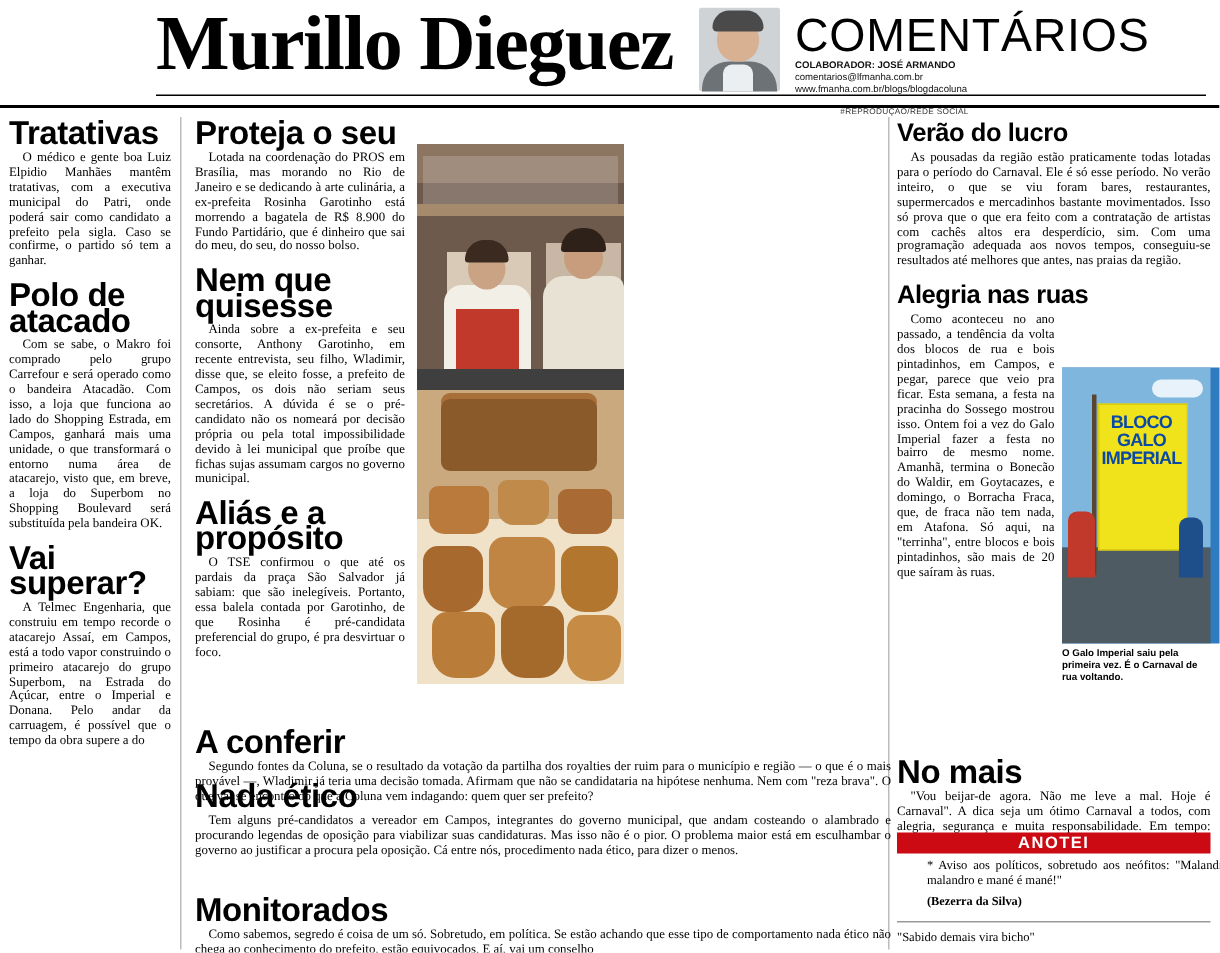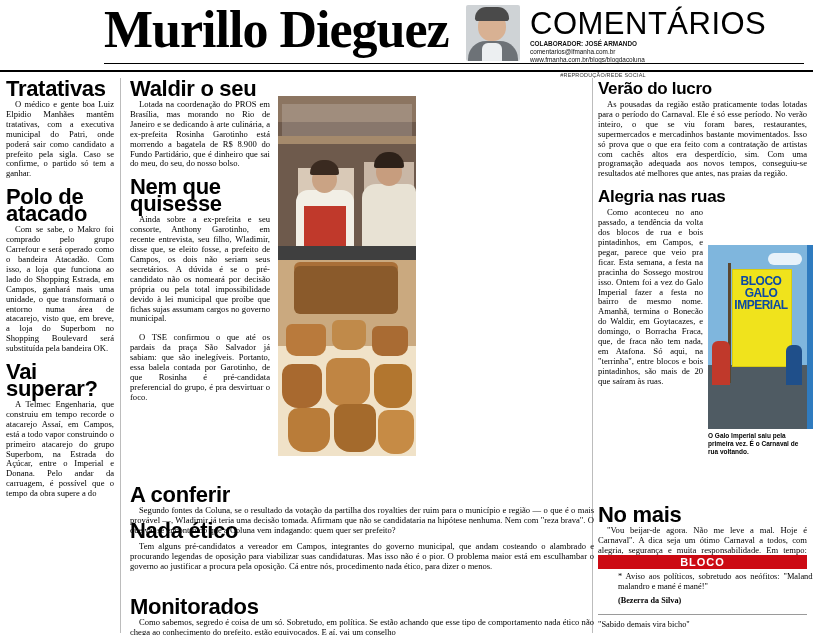--- a/index.html
+++ b/index.html
@@ -209,28 +209,29 @@
       <p class="body">Com se sabe, o Makro foi comprado pelo grupo Carrefour e será operado como o bandeira Atacadão. Com isso, a loja que funciona ao lado do Shopping Estrada, em Campos, ganhará mais uma unidade, o que transformará o entorno numa área de atacarejo, visto que, em breve, a loja do Superbom no Shopping Boulevard será substituída pela bandeira OK.</p>
     </div>
     <div class="block">
       <h2 class="headline">Vai superar?</h2>
       <p class="body">A Telmec Engenharia, que construiu em tempo recorde o atacarejo Assaí, em Campos, está a todo vapor construindo o primeiro atacarejo do grupo Superbom, na Estrada do Açúcar, entre o Imperial e Donana. Pelo andar da carruagem, é possível que o tempo da obra supere a do</p>
     </div>
   </div>
 
   <div class="col c2">
     <div class="block">
-      <h2 class="headline">Waldir o seu</h2>
+      <h2 class="headline">Proteja o seu</h2>
       <p class="body">Lotada na coordenação do PROS em Brasília, mas morando no Rio de Janeiro e se dedicando à arte culinária, a ex-prefeita Rosinha Garotinho está morrendo a bagatela de R$ 8.900 do Fundo Partidário, que é dinheiro que sai do meu, do seu, do nosso bolso.</p>
     </div>
     <div class="block">
       <h2 class="headline">Nem que quisesse</h2>
       <p class="body">Ainda sobre a ex-prefeita e seu consorte, Anthony Garotinho, em recente entrevista, seu filho, Wladimir, disse que, se eleito fosse, a prefeito de Campos, os dois não seriam seus secretários. A dúvida é se o pré-candidato não os nomeará por decisão própria ou pela total impossibilidade devido à lei municipal que proíbe que fichas sujas assumam cargos no governo municipal.</p>
     </div>
     <div class="block">
+      <h2 class="headline">Aliás e a propósito</h2>
       <p class="body">O TSE confirmou o que até os pardais da praça São Salvador já sabiam: que são inelegíveis. Portanto, essa balela contada por Garotinho, de que Rosinha é pré-candidata preferencial do grupo, é pra desvirtuar o foco.</p>
     </div>
   </div>
 
   <div class="photo-main">
     <div class="pm-wall"></div>
     <div class="pm-shelf"></div>
     <div class="pm-glass"></div>
     <div class="pm-shelf2"></div>
     <div class="pm-w1"></div>
@@ -295,21 +296,21 @@
     <div class="pr-person2"></div>
   </div>
   <div class="photo-caption">O Galo Imperial saiu pela primeira vez. É o Carnaval de rua voltando.</div>
 
   <div style="position:absolute;left:598px;top:506px;width:209px;">
     <h2 class="headline">No mais</h2>
     <p class="body">"Vou beijar-de agora. Não me leve a mal. Hoje é Carnaval". A dica seja um ótimo Carnaval a todos, com alegria, segurança e muita responsabilidade. Em tempo: Feliz Ano Novo, de novo!</p>
   </div>
 
   <div class="anotei-bar">
-    <span>BLOCO</span>
+    <span>ANOTEI</span>
   </div>
   <div class="anotei-body">
     <div>* Aviso aos políticos, sobretudo aos neófitos: "Malandro é malandro e mané é mané!"</div>
     <div class="anotei-attr">(Bezerra da Silva)</div>
   </div>
   <div class="anotei-line"></div>
   <div class="anotei-last">"Sabido demais vira bicho"</div>
 
 </div>
 

